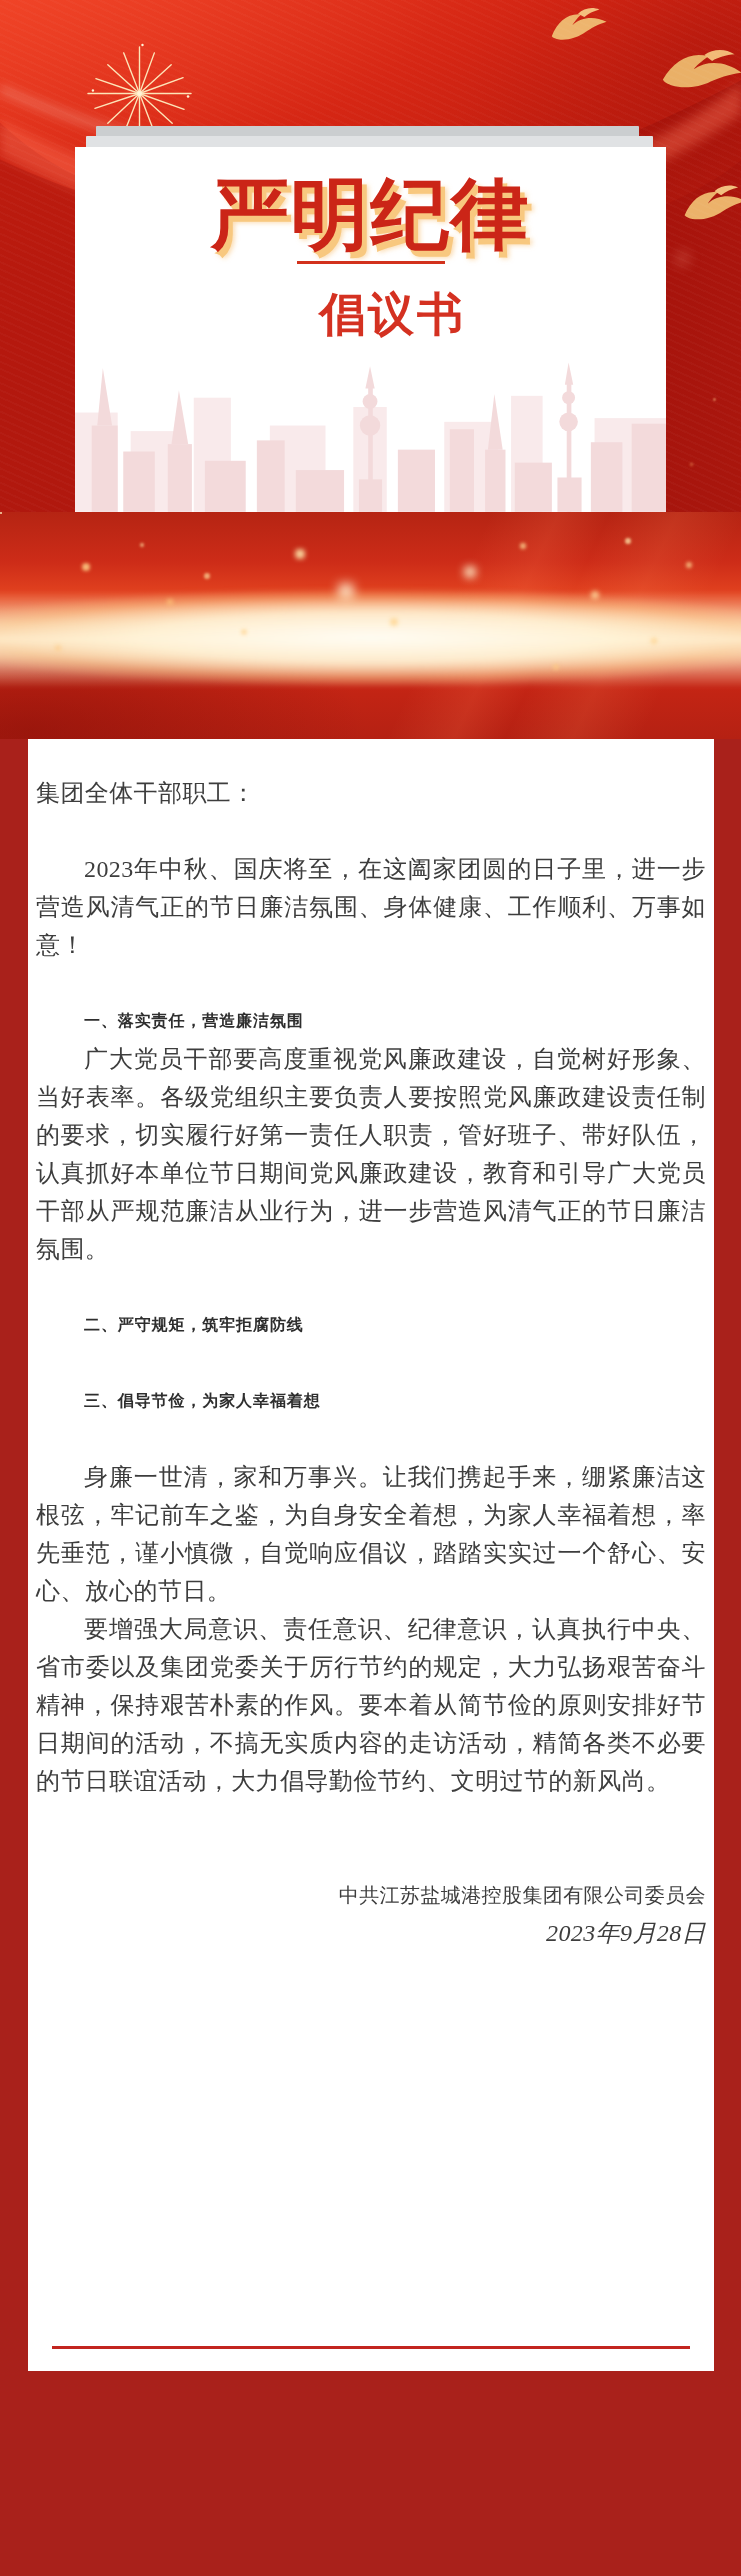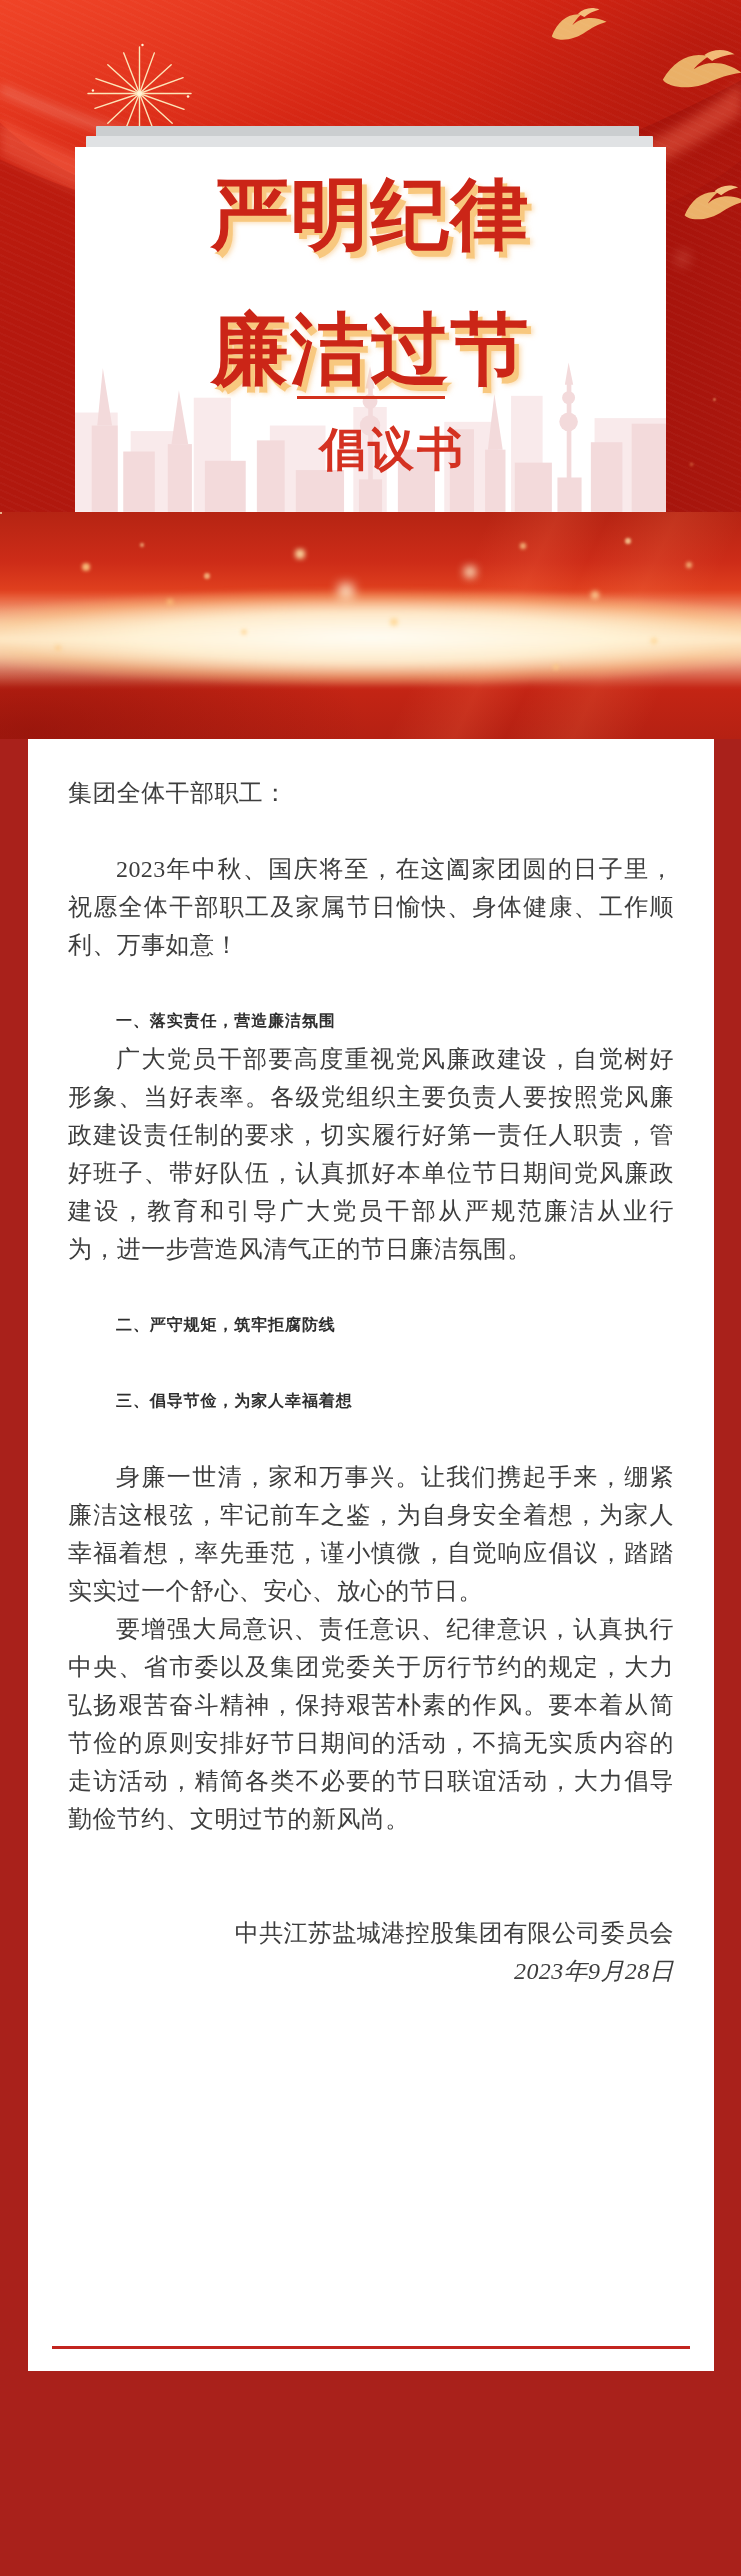--- a/index.html
+++ b/index.html
@@ -107,40 +107,40 @@
       345px 78px 10.2px 6.5px rgba(255,246,215,.9),
       555px 154px 3.7px 1.9px rgba(255,205,130,.6),
       206px 63px 2.8px 1.9px rgba(255,225,160,.7),
       627px 28px 2.8px 1.9px rgba(255,230,170,.8);
   }
   
   .letter-card{
     position:absolute;left:28px;top:739px;width:686px;height:1632px;
     background:var(--card-white,#ffffff);
     box-sizing:border-box;
-    padding:35px 40px 0;
+    padding:35px 8px 0;
     color:var(--body-text,#3d3d3d);
   }
   .letter-card p{margin:0;}
   .body-text{
     font-size:24px;line-height:38px;letter-spacing:0.4px;
     text-align:justify;
   }
   .salutation{font-size:24px;line-height:38px;letter-spacing:0.4px;}
   .para{margin-top:38px !important;text-indent:48px;}
   .section-heading{
     margin:38px 0 0;
     font-family:Liberation Sans, sans-serif;
     font-weight:700;
     font-size:16px;line-height:38px;letter-spacing:0.9px;
     color:var(--heading-text,#2e2e2e);
     text-indent:48px;
   }
   .section-body{margin-top:0 !important;text-indent:48px;}
-  .signature{margin-top:76px !important;text-align:right;font-size:24px;line-height:38px;letter-spacing:0.4px;}
+  .signature{margin-top:76px !important;text-align:right;font-size:20px;line-height:38px;letter-spacing:0.4px;}
   .date-line{text-align:right;font-size:24px;line-height:38px;letter-spacing:0.4px;font-style:italic;}
   .bottom-line{
     position:absolute;left:24px;right:24px;bottom:22px;height:2.8px;
     background:var(--bottom-line-red,#c2251f);
   }
 </style>
 </head>
 <body>
 
 <div class="page">
@@ -244,34 +244,33 @@
         <rect x="530" y="42" width="5" height="143"></rect>
           <circle cx="532" cy="62" r="7"></circle>
           <circle cx="532" cy="88" r="10"></circle>
           <polygon points="532,24 528,48 537,48"></polygon>
           <rect x="520" y="148" width="26" height="37"></rect>
         <rect x="556" y="110" width="34" height="75"></rect>
         <rect x="600" y="90" width="37" height="95"></rect>
       </g>
     </svg>
     <h1 class="title-line first">严明纪律</h1>
-    <h1 class="title-line second">廉洁过节</h1>
     <div class="title-divider"></div>
     <div class="subtitle">倡议书</div>
   </div>
 
   <div class="glow-band">
     <div class="glow-streak"></div>
     <div class="bokeh"></div>
   </div>
 
   <div class="letter-card">
     <p class="salutation body-text">集团全体干部职工：</p>
 
-    <p class="body-text para">2023年中秋、国庆将至，在这阖家团圆的日子里，祝愿全体干部职工及家属节日愉快、身体健康、工作顺利、万事如意！</p>
+    <p class="body-text para">2023年中秋、国庆将至，在这阖家团圆的日子里，进一步营造风清气正的节日廉洁氛围、身体健康、工作顺利、万事如意！</p>
 
     <h2 class="section-heading">一、落实责任，营造廉洁氛围</h2>
     <p class="body-text para section-body">广大党员干部要高度重视党风廉政建设，自觉树好形象、当好表率。各级党组织主要负责人要按照党风廉政建设责任制的要求，切实履行好第一责任人职责，管好班子、带好队伍，认真抓好本单位节日期间党风廉政建设，教育和引导广大党员干部从严规范廉洁从业行为，进一步营造风清气正的节日廉洁氛围。</p>
 
     <h2 class="section-heading">二、严守规矩，筑牢拒腐防线</h2>
 
     <h2 class="section-heading">三、倡导节俭，为家人幸福着想</h2>
     <p class="body-text para">身廉一世清，家和万事兴。让我们携起手来，绷紧廉洁这根弦，牢记前车之鉴，为自身安全着想，为家人幸福着想，率先垂范，谨小慎微，自觉响应倡议，踏踏实实过一个舒心、安心、放心的节日。</p>
 
     <p class="body-text para section-body">要增强大局意识、责任意识、纪律意识，认真执行中央、省市委以及集团党委关于厉行节约的规定，大力弘扬艰苦奋斗精神，保持艰苦朴素的作风。要本着从简节俭的原则安排好节日期间的活动，不搞无实质内容的走访活动，精简各类不必要的节日联谊活动，大力倡导勤俭节约、文明过节的新风尚。</p>

